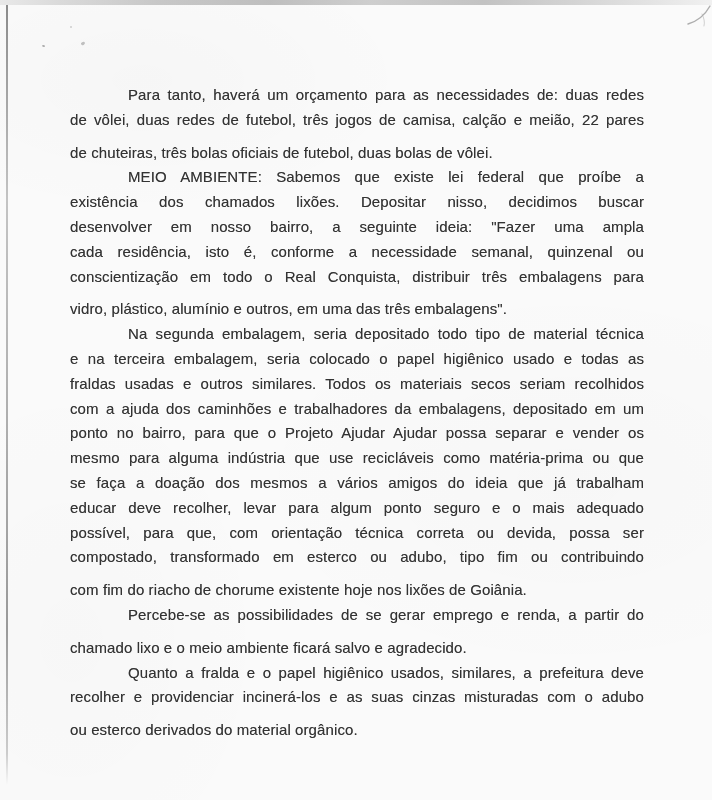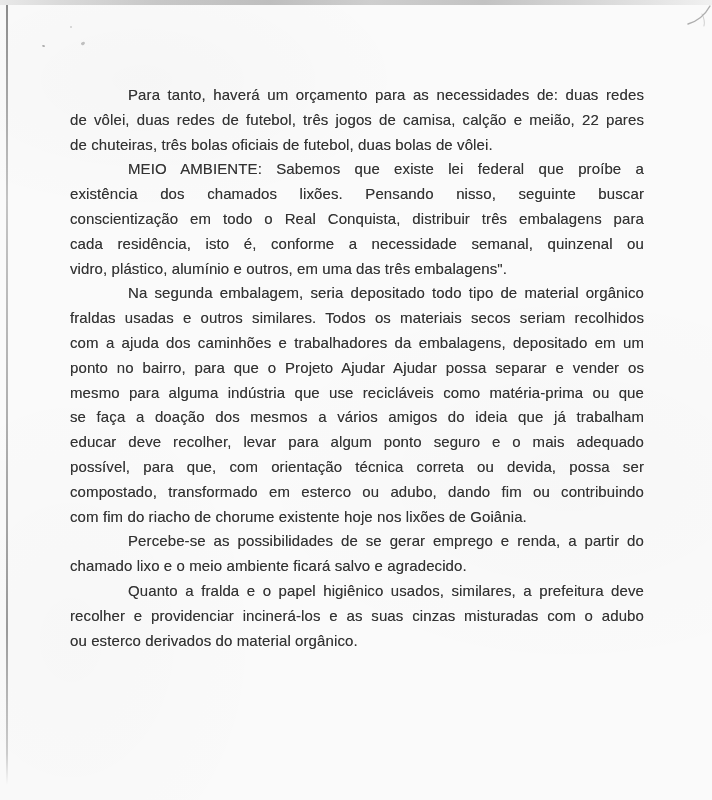--- a/index.html
+++ b/index.html
@@ -67,20 +67,21 @@
     text-shadow: 0 0 0.5px rgba(60,60,60,0.55);
     letter-spacing: 0.1px;
   }
   .line {
     text-align: justify;
     text-align-last: justify;
   }
   .line.last {
     text-align: left;
     text-align-last: left;
+    margin-top: 8px;
   }
   .line.indent {
     text-indent: 58px;
   }
   .bold { font-weight: normal; }
 </style>
 </head>
 <body>
 
 <div class="page">
@@ -92,33 +93,35 @@
   </svg>
   <div class="speck speck-a"></div>
   <div class="speck speck-b"></div>
   <div class="speck speck-c"></div>
 
   <div class="doc-text">
       <div class="line indent"><span>Para tanto, haverá um orçamento para as necessidades de: duas redes</span></div>
       <div class="line"><span>de vôlei, duas redes de futebol, três jogos de camisa, calção e meião, 22 pares</span></div>
       <div class="line last"><span>de chuteiras, três bolas oficiais de futebol, duas bolas de vôlei.</span></div>
       <div class="line indent"><span class="bold">MEIO AMBIENTE</span><span>: Sabemos que existe lei federal que proíbe a</span></div>
-      <div class="line"><span>existência dos chamados lixões. Pensando nisso, seguinte buscar</span></div>
+      <div class="line"><span>existência dos chamados lixões. Depositar nisso, decidimos buscar</span></div>
+      <div class="line"><span>desenvolver em nosso bairro, a seguinte ideia: "Fazer uma ampla</span></div>
+      <div class="line"><span>cada residência, isto é, conforme a necessidade semanal, quinzenal ou</span></div>
       <div class="line"><span>conscientização em todo o Real Conquista, distribuir três embalagens para</span></div>
-      <div class="line"><span>cada residência, isto é, conforme a necessidade semanal, quinzenal ou</span></div>
       <div class="line last"><span>vidro, plástico, alumínio e outros, em uma das três embalagens".</span></div>
-      <div class="line indent"><span>Na segunda embalagem, seria depositado todo tipo de material orgânico</span></div>
+      <div class="line indent"><span>Na segunda embalagem, seria depositado todo tipo de material técnica</span></div>
+      <div class="line"><span>e na terceira embalagem, seria colocado o papel higiênico usado e todas as</span></div>
       <div class="line"><span>fraldas usadas e outros similares. Todos os materiais secos seriam recolhidos</span></div>
       <div class="line"><span>com a ajuda dos caminhões e trabalhadores da embalagens, depositado em um</span></div>
       <div class="line"><span>ponto no bairro, para que o Projeto Ajudar Ajudar possa separar e vender os</span></div>
       <div class="line"><span>mesmo para alguma indústria que use recicláveis como matéria-prima ou que</span></div>
       <div class="line"><span>se faça a doação dos mesmos a vários amigos do ideia que já trabalham</span></div>
       <div class="line"><span>educar deve recolher, levar para algum ponto seguro e o mais adequado</span></div>
       <div class="line"><span>possível, para que, com orientação técnica correta ou devida, possa ser</span></div>
-      <div class="line"><span>compostado, transformado em esterco ou adubo, dando fim ou contribuindo</span></div>
+      <div class="line"><span>compostado, transformado em esterco ou adubo, tipo fim ou contribuindo</span></div>
       <div class="line last"><span>com fim do riacho de chorume existente hoje nos lixões de Goiânia.</span></div>
       <div class="line indent"><span>Percebe-se as possibilidades de se gerar emprego e renda, a partir do</span></div>
       <div class="line last"><span>chamado lixo e o meio ambiente ficará salvo e agradecido.</span></div>
       <div class="line indent"><span>Quanto a fralda e o papel higiênico usados, similares, a prefeitura deve</span></div>
       <div class="line"><span>recolher e providenciar incinerá-los e as suas cinzas misturadas com o adubo</span></div>
       <div class="line last"><span>ou esterco derivados do material orgânico.</span></div>
     </div>
 </div>
 
 </body></html>

